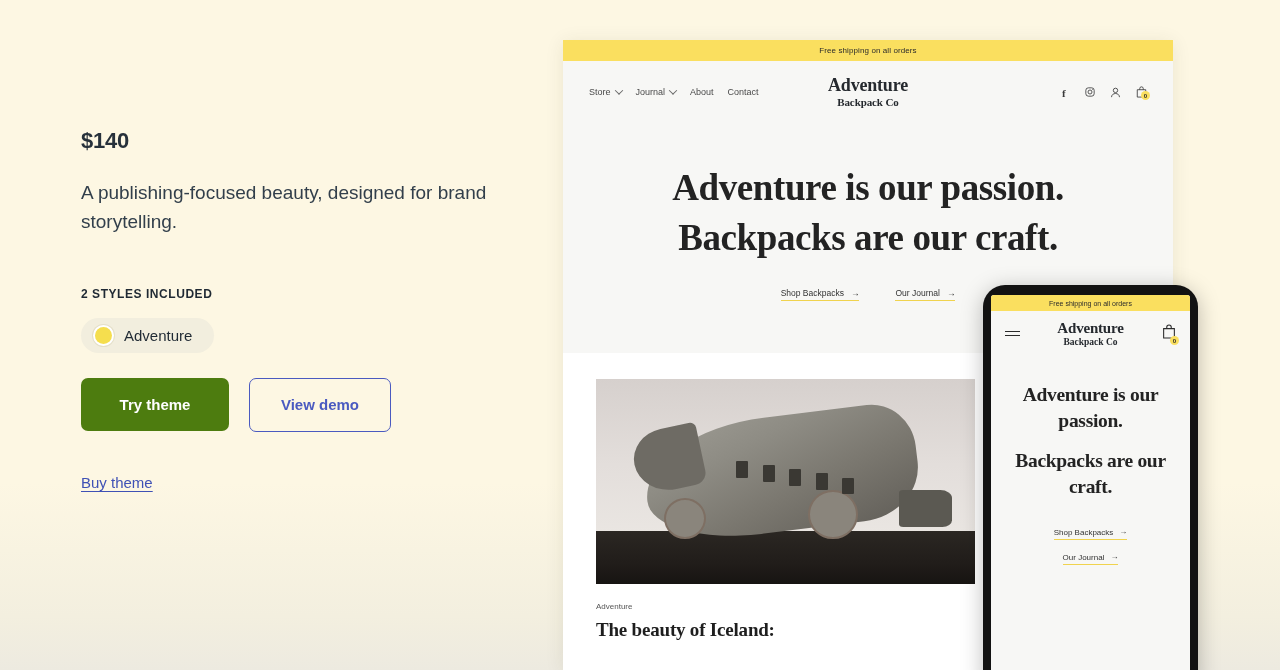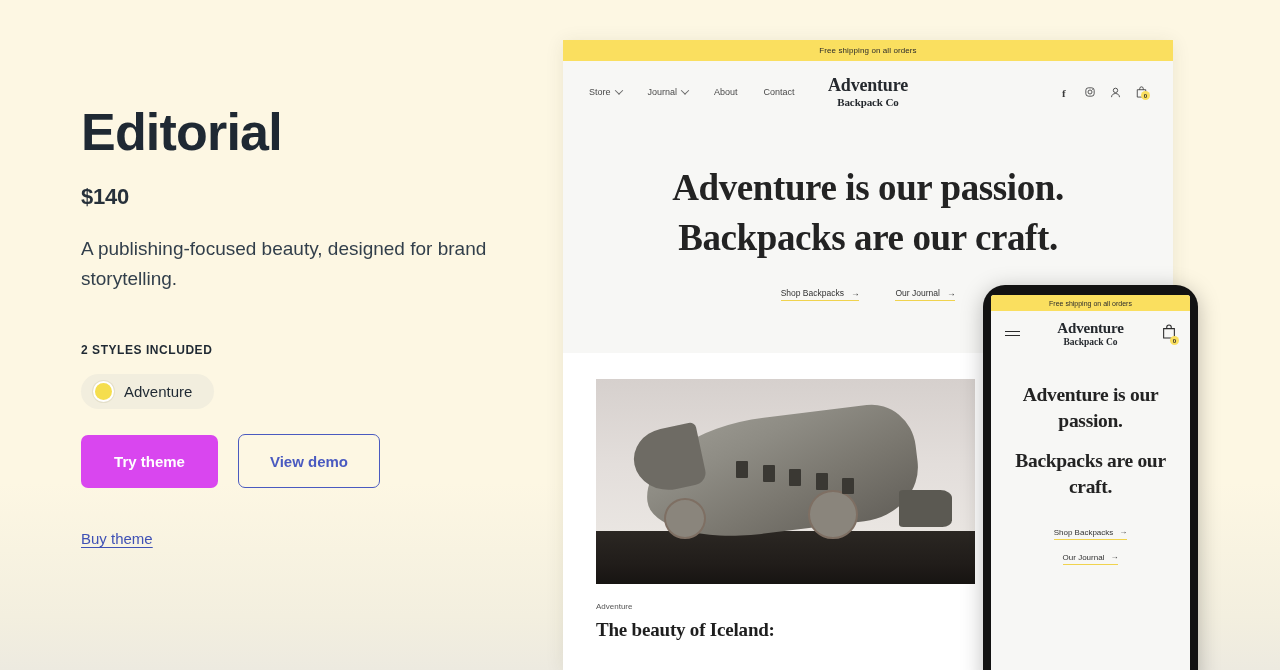--- a/index.html
+++ b/index.html
@@ -83,22 +83,22 @@
     font-size: 15px;
     font-weight: 700;
     border-radius: 7px;
     cursor: pointer;
     display: flex;
     align-items: center;
     justify-content: center;
     font-family: "Liberation Sans", sans-serif;
   }
   .btn-primary {
-    width: 137px; height: 53px;
-    background: #d946ef;
+    width: 148px; height: 53px;
+    background: #4d7c0f;
     color: #FFFFFF;
     border: none;
   }
   .btn-secondary {
     width: 142px; height: 54px;
     background: transparent;
     color: #4A5AC0;
     border: 1.6px solid #4A5AC0;
   }
   .buy-link {
@@ -134,21 +134,21 @@
     height: 62px;
     background: #F7F7F5;
     display: flex;
     align-items: center;
     padding: 0 26px;
     position: relative;
   }
   .d-nav {
     display: flex;
     align-items: center;
-    gap: 26px;
+    gap: 14px;
     font-size: 9px;
     color: #4A4A4A;
   }
   .d-nav-item {
     display: flex;
     align-items: center;
     gap: 5px;
     cursor: pointer;
     white-space: nowrap;
   }
@@ -428,21 +428,20 @@
     padding-bottom: 2px;
     cursor: pointer;
   }
   .arrow { font-size: 1em; line-height: 1; }
 </style>
 </head>
 <body>
 
 <div class="left-panel">
 
-  <h1 class="theme-title">Editorial</h1>
 
   <div class="theme-price">$140</div>
 
   <p class="theme-desc">A publishing-focused beauty, designed for brand storytelling.</p>
 
   <div class="styles-label">2 STYLES INCLUDED</div>
 
   <div class="styles-row">
     <div class="style-chip active">
       <span class="swatch ring" style="background:#F5DE4E"></span>

